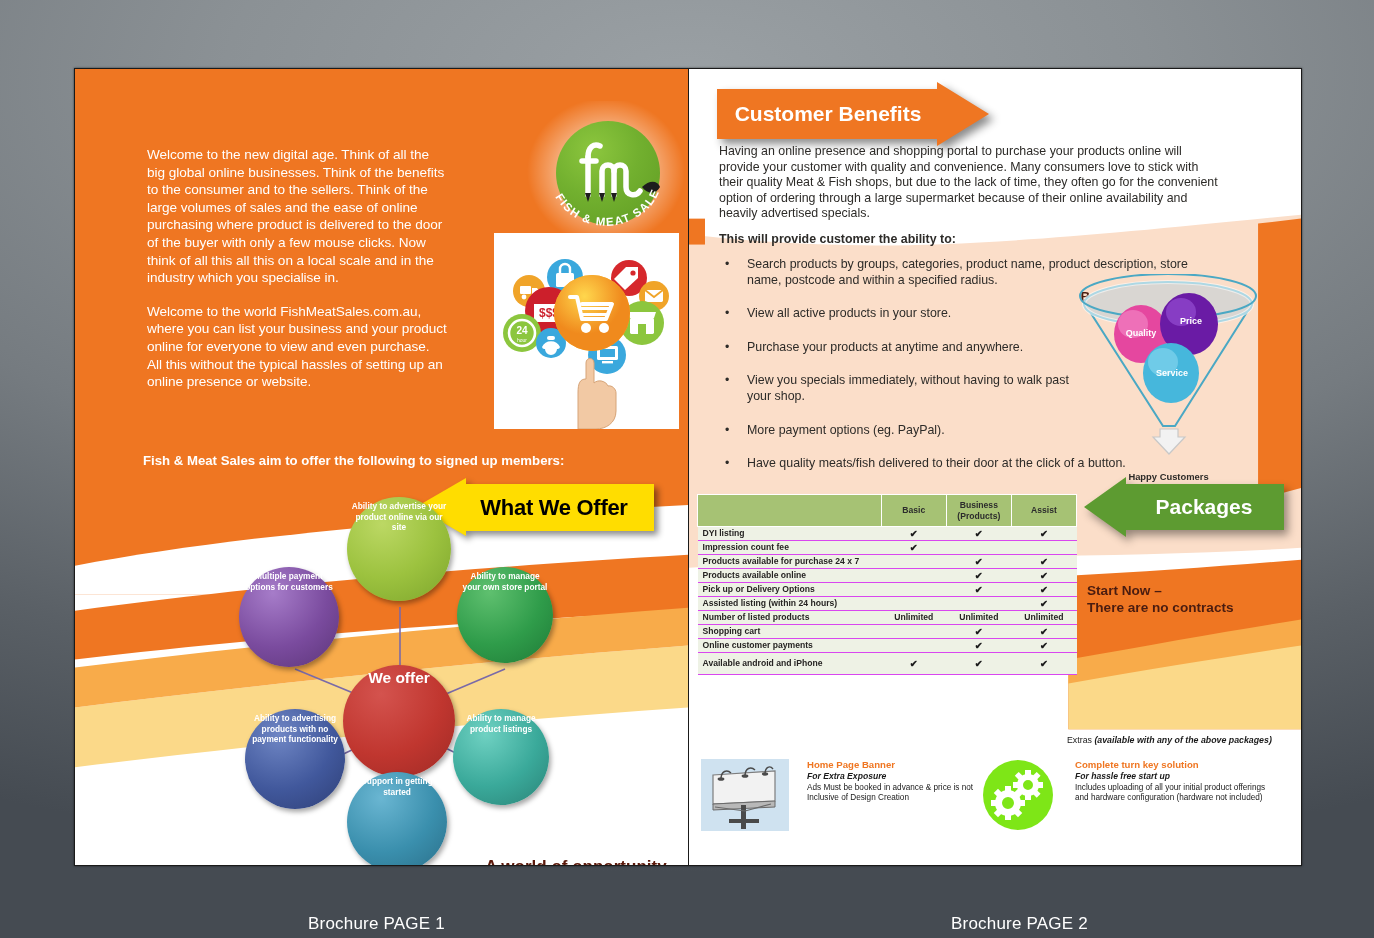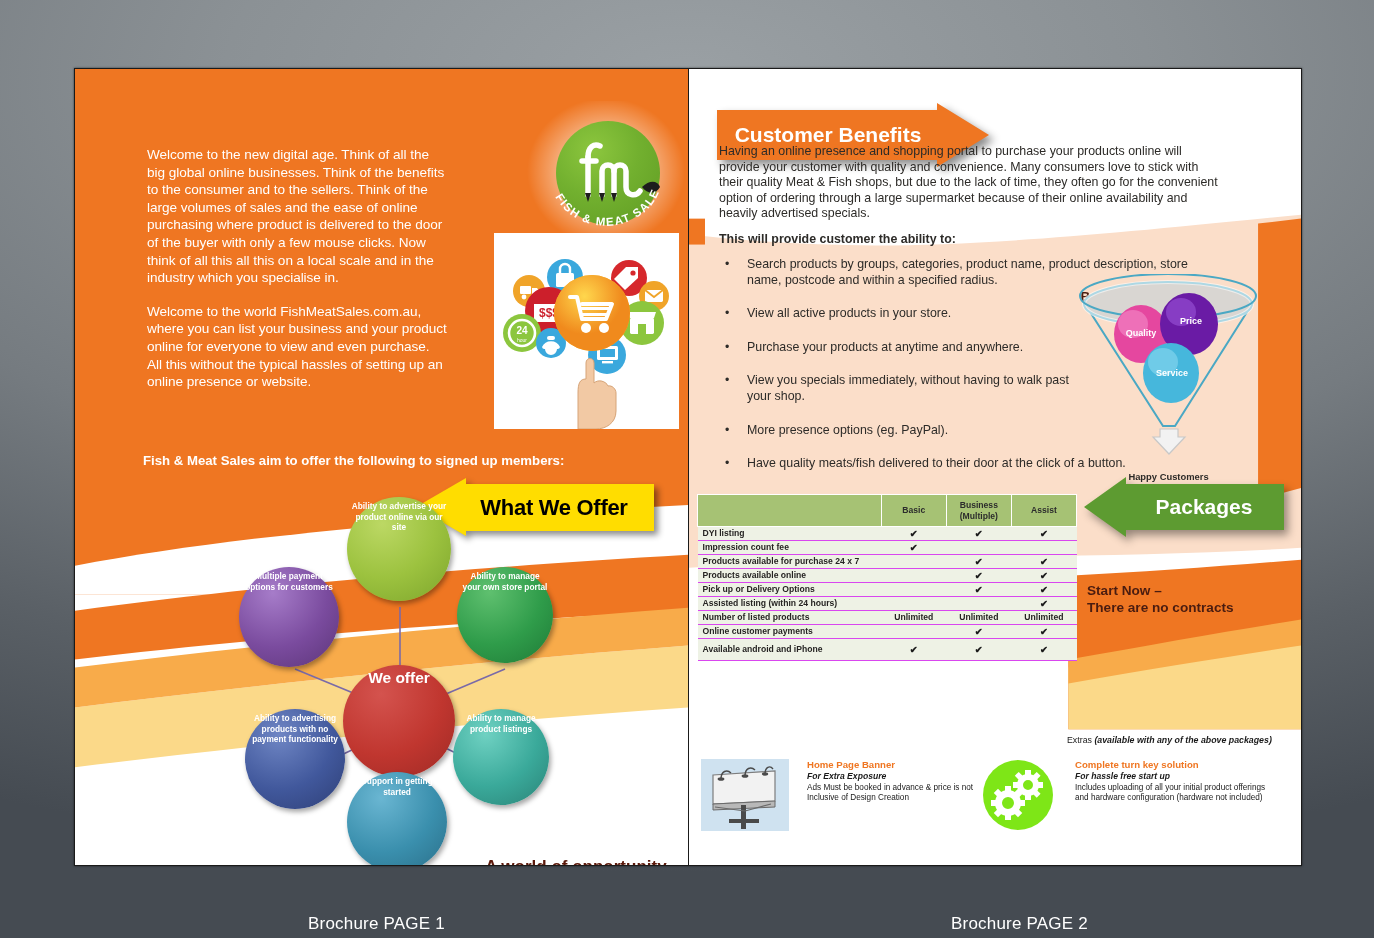--- a/index.html
+++ b/index.html
@@ -108,21 +108,20 @@
     font-size:17px; font-weight:bold; color:#5c1a0c;
     white-space:nowrap;
   }
 
   
   #right-bg { position:absolute; inset:0; background:#ffffff; }
 
   #cb-arrow {
     position:absolute; left:28px; top:20px; width:272px; height:50px;
     filter:drop-shadow(5px 5px 4px rgba(0,0,0,.45));
-    margin-top:21px;
   }
   #cb-arrow .body { position:absolute; left:0; top:0; width:222px; height:50px; background:#ef7622; }
   #cb-arrow .head {
     position:absolute; right:0; top:-7px; width:0; height:0;
     border-top:32px solid transparent; border-bottom:32px solid transparent;
     border-left:52px solid #ef7622;
   }
   #cb-arrow .label {
     position:absolute; left:0; top:0; width:222px; height:50px;
     display:flex; align-items:center; justify-content:center;
@@ -443,21 +442,21 @@
       <div class="cb-item">
         <span class="cb-bullet">•</span>
         <span>Purchase your products at anytime and anywhere.</span>
       </div>
       <div class="cb-item" style="width:370px;">
         <span class="cb-bullet">•</span>
         <span>View you specials immediately, without having to walk past your shop.</span>
       </div>
       <div class="cb-item">
         <span class="cb-bullet">•</span>
-        <span>More presence options (eg. PayPal).</span>
+        <span>More payment options (eg. PayPal).</span>
       </div>
       <div class="cb-item">
         <span class="cb-bullet">•</span>
         <span>Have quality meats/fish delivered to their door at the click of a button.</span>
       </div>
     </div>
 
     <div id="funnel-title">Buying  Meat Made Easy!</div>
     <div id="funnel-wrap">
       <svg viewBox="0 0 195 200" width="195" height="200">
@@ -485,21 +484,21 @@
     </div>
     <div id="funnel-caption">Happy Customers</div>
 
     <table id="pkg-table">
       <thead>
         <tr>
           <th class="first"></th>
           <th>Basic</th>
           <th>
             <span>Business</span><br>
-            <span>(Multiple)</span>
+            <span>(Products)</span>
           </th>
           <th>Assist</th>
         </tr>
       </thead>
       <tbody>
         <tr>
             <td class="lbl">DYI listing</td>
             <td class="c chk">✔</td>
             <td class="c chk">✔</td>
             <td class="c chk">✔</td>
@@ -532,20 +531,26 @@
             <td class="lbl">Assisted listing (within 24 hours)</td>
             <td class="c chk"></td>
             <td class="c chk"></td>
             <td class="c chk">✔</td>
           </tr>
         <tr>
             <td class="lbl">Number of listed products</td>
             <td class="c">Unlimited</td>
             <td class="c">Unlimited</td>
             <td class="c">Unlimited</td>
+          </tr>
+        <tr>
+            <td class="lbl">Shopping cart</td>
+            <td class="c chk"></td>
+            <td class="c chk">✔</td>
+            <td class="c chk">✔</td>
           </tr>
         <tr>
             <td class="lbl">Online customer payments</td>
             <td class="c chk"></td>
             <td class="c chk">✔</td>
             <td class="c chk">✔</td>
           </tr>
         <tr style="height:22px;">
             <td class="lbl">Available android and iPhone</td>
             <td class="c chk">✔</td>

